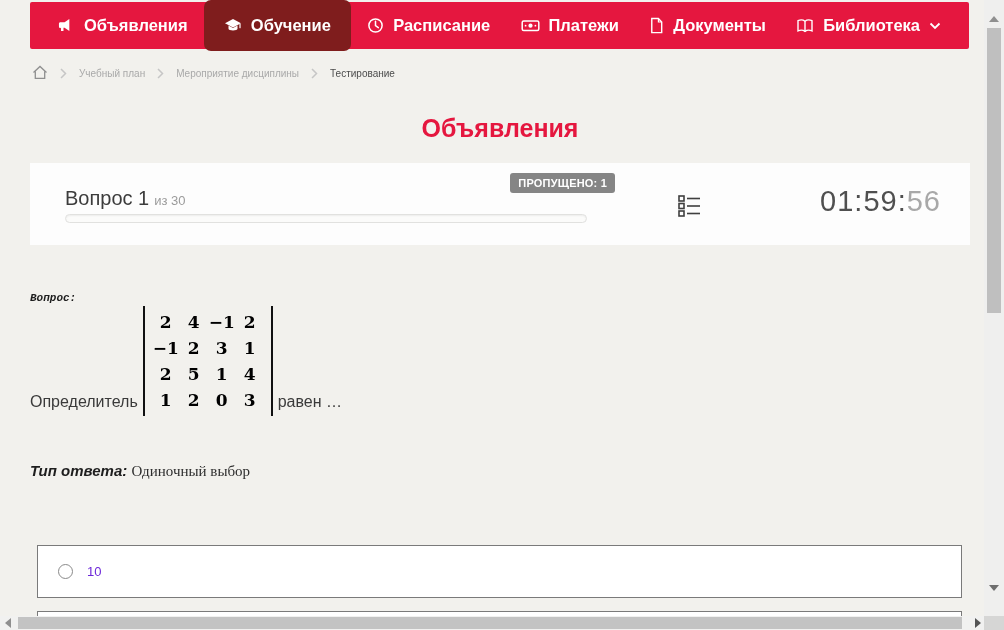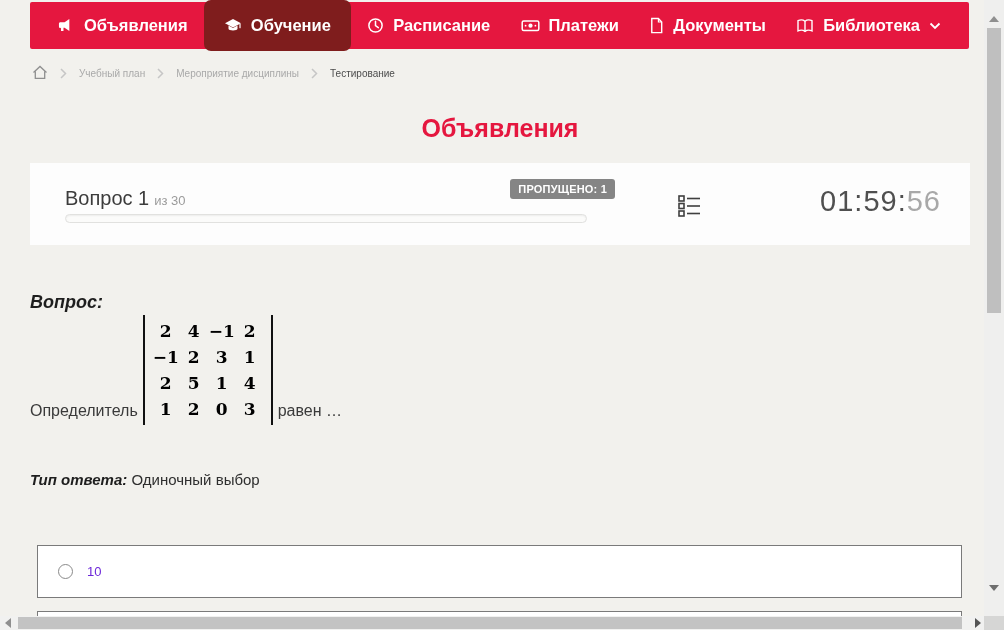--- a/index.html
+++ b/index.html
@@ -51,48 +51,48 @@
     background:#fdfdfd;
   }
   .q-label { position:absolute; left:35px; top:24px; font-size:20px; color:#3c3c3c; }
   .q-of { font-size:13px; color:#9b9b9b; margin-left:5px; }
   .q-progress {
     position:absolute; left:35px; top:51px; width:522px; height:9px;
     background:#fbfbfa; border:1px solid #e1e1df; border-radius:5px;
     box-shadow:inset 0 1px 2px rgba(0,0,0,.06);
   }
   .q-badge {
-    position:absolute; right:355px; top:16px;
+    position:absolute; right:355px; top:10px;
     background:#858585; color:#fff; font-size:11px; font-weight:bold;
     padding:4px 8px; border-radius:3px; letter-spacing:.2px;
   }
   .q-list-btn { position:absolute; left:645px; top:29px; cursor:pointer; }
   .q-timer {
     position:absolute; right:29px; top:22px;
     font-size:29px; font-weight:300; color:#4f4f4f; letter-spacing:1px;
   }
   .q-timer .sec { color:#a8a8a8; }
 
   
   .content { position:absolute; left:30px; top:292px; width:920px; }
-  .q-word { font-size:18px; font-weight:bold; font-style:italic; color:#1e1e1e; }
+  .q-word { font-size:11px; font-weight:bold; font-style:italic; color:#1e1e1e;font-family:Liberation Mono, monospace; }
   .q-row { display:flex; align-items:flex-end; margin-top:2px; font-size:16px; color:#3a3a3a; }
   .det-text { padding-bottom:5px; }
   .matrix {
     margin:0 5px; padding:3px 7px;
     border-left:2px solid #111; border-right:2px solid #111;
     display:grid; grid-template-columns:repeat(4, auto);
   }
   .m-cell {
     font-family:"DejaVu Serif", serif; font-weight:bold; font-size:17px; color:#000;
     width:28px; height:26px; display:flex; align-items:center; justify-content:center;
   }
   .answer-type { margin-top:46px; font-size:15px; color:#1e1e1e; }
   .answer-type .at-label { font-weight:bold; font-style:italic; }
-  .answer-type .at-value { font-weight:normal; color:#2e2e2e; }
+  .answer-type .at-value { font-weight:normal; color:#2e2e2e;font-family:Liberation Serif, serif; }
 
   
   .options { position:absolute; left:37px; top:545px; width:925px; }
   .option {
     height:53px; background:#fff; border:1px solid #7a7a7a;
     display:flex; align-items:center; padding-left:20px; gap:14px;
     margin-bottom:13px; cursor:pointer;
   }
   .radio {
     width:15px; height:15px; border-radius:50%;

